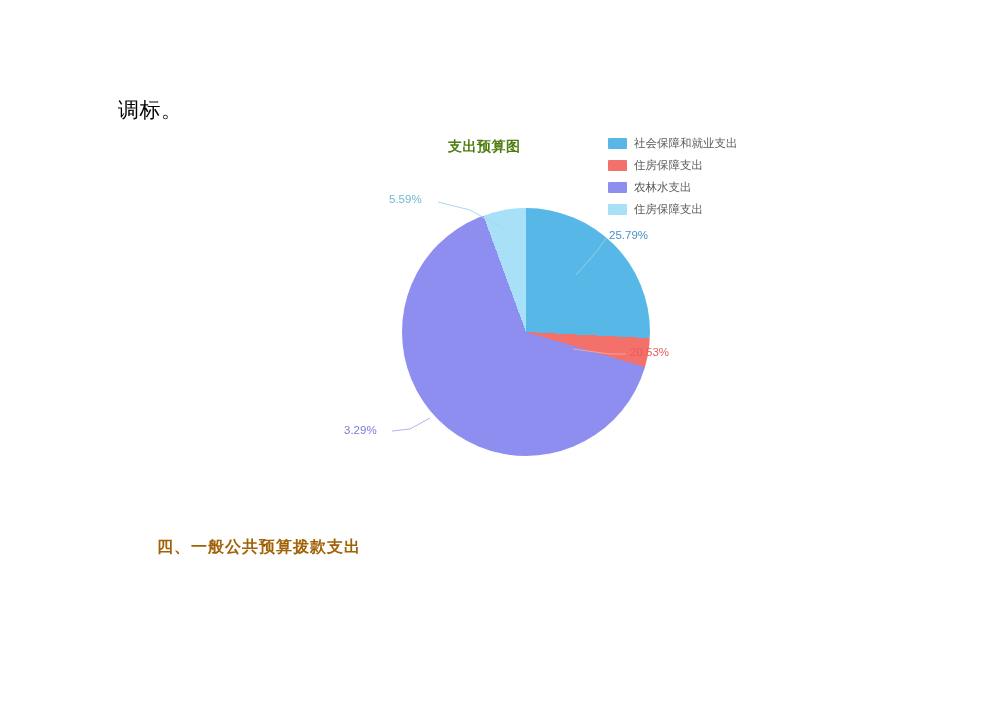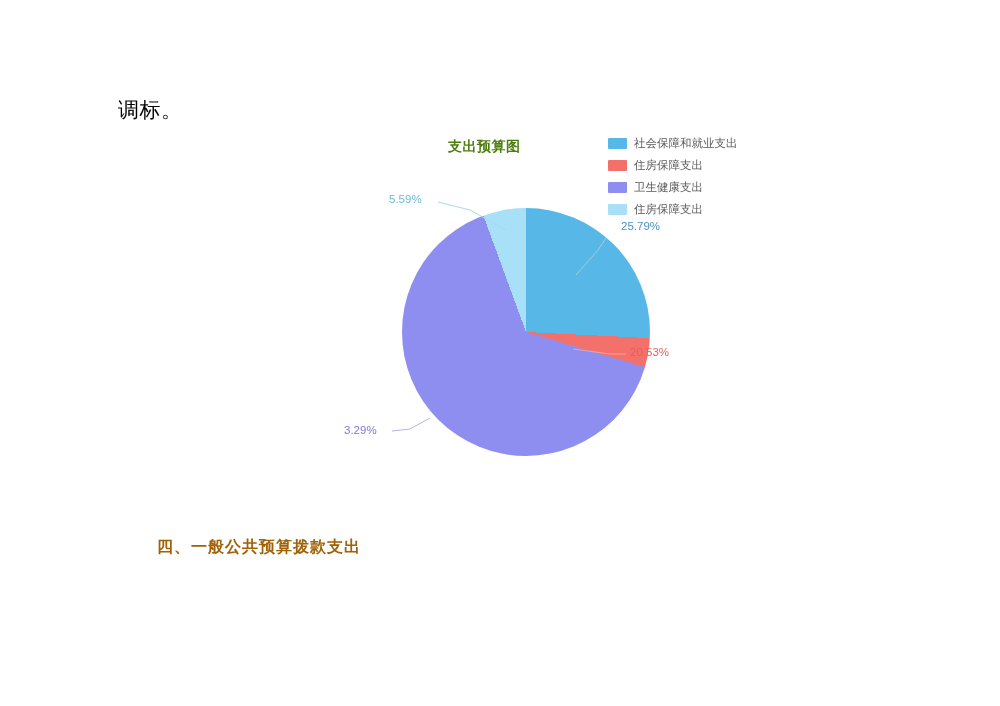--- a/index.html
+++ b/index.html
@@ -101,21 +101,21 @@
     );
   }
 
   
   .lbl {
     position: absolute;
     font-family: "Liberation Sans", sans-serif;
     font-size: 11.5px;
     white-space: nowrap;
   }
-  .lbl-1 { left: 279px; top: 90px; color: #4a90c4; margin-left: 12px; }
+  .lbl-1 { left: 279px; top: 99px; color: #4a90c4; }
   .lbl-2 { left: 300px; top: 216px; color: #e2605c; }
   .lbl-3 { left: 14px;  top: 294px; color: #7b7bdb; }
   .lbl-4 { left: 59px;  top: 63px;  color: #6fb9d8; }
 
   .leader {
     position: absolute;
     background: transparent;
   }
   .leader svg { display: block; overflow: visible; }
 
@@ -159,21 +159,21 @@
       <div class="legend-item">
         <span class="legend-swatch" style="background:#57b8e8"></span>
         <span class="legend-label">社会保障和就业支出</span>
       </div>
       <div class="legend-item">
         <span class="legend-swatch" style="background:#f4706b"></span>
         <span class="legend-label">住房保障支出</span>
       </div>
       <div class="legend-item">
         <span class="legend-swatch" style="background:#8e8ef0"></span>
-        <span class="legend-label">卫生健康支出</span>
+        <span class="legend-label">农林水支出</span>
       </div>
       <div class="legend-item">
         <span class="legend-swatch" style="background:#a8e0f7"></span>
         <span class="legend-label">住房保障支出</span>
       </div>
     </div>
 
     <div class="pie-wrap">
       <div class="pie"></div>
     </div>

